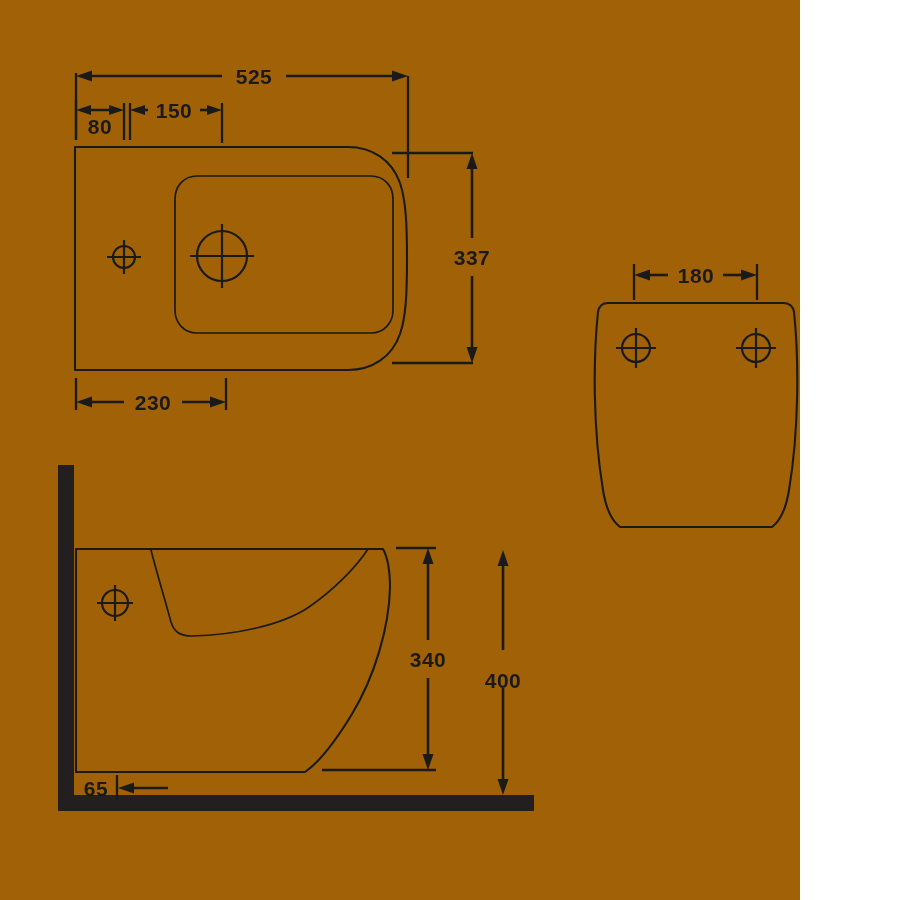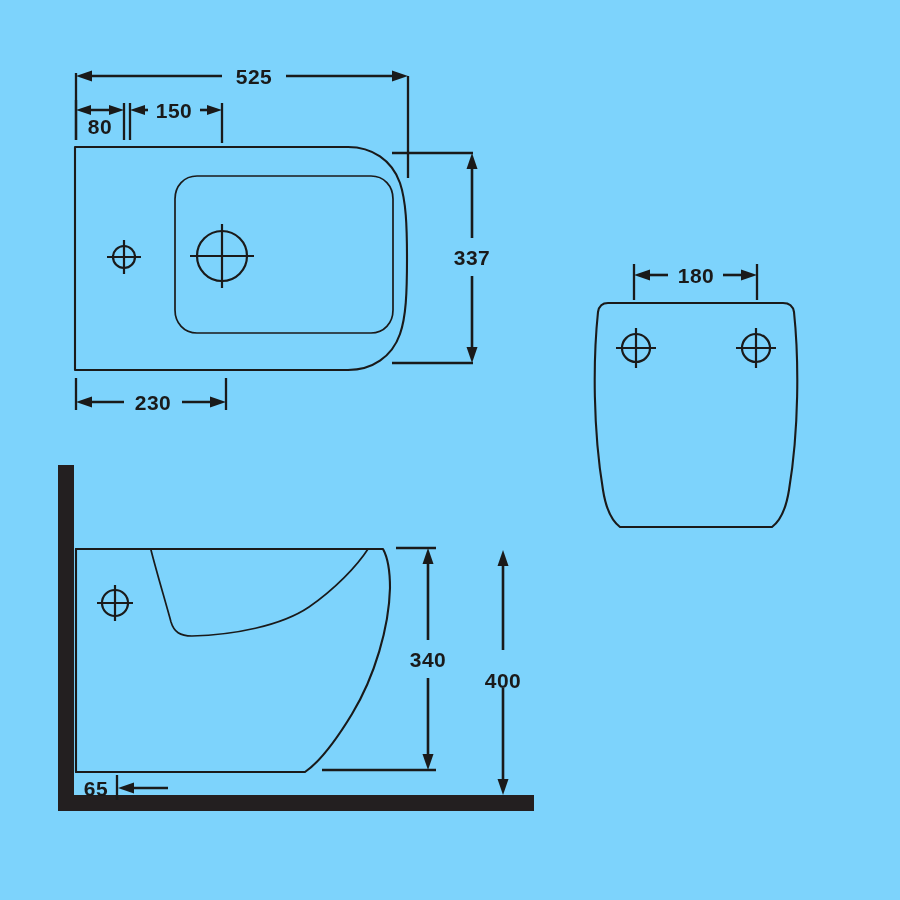--- a/index.html
+++ b/index.html
@@ -6,23 +6,23 @@
   html, body {
     margin: 0;
     padding: 0;
     background: #ffffff;
   }
   body {
     font-family: "Liberation Sans", sans-serif;
   }
   #drawing-root {
     position: relative;
-    width: 900px;
+    width: 800px;
     height: 900px;
-    background: #7dd3fc;
+    background: #a16207;
     overflow: hidden;
   }
   #drawing-svg {
     position: absolute;
     top: 0;
     left: 0;
     width: 900px;
     height: 900px;
     display: block;
   }

